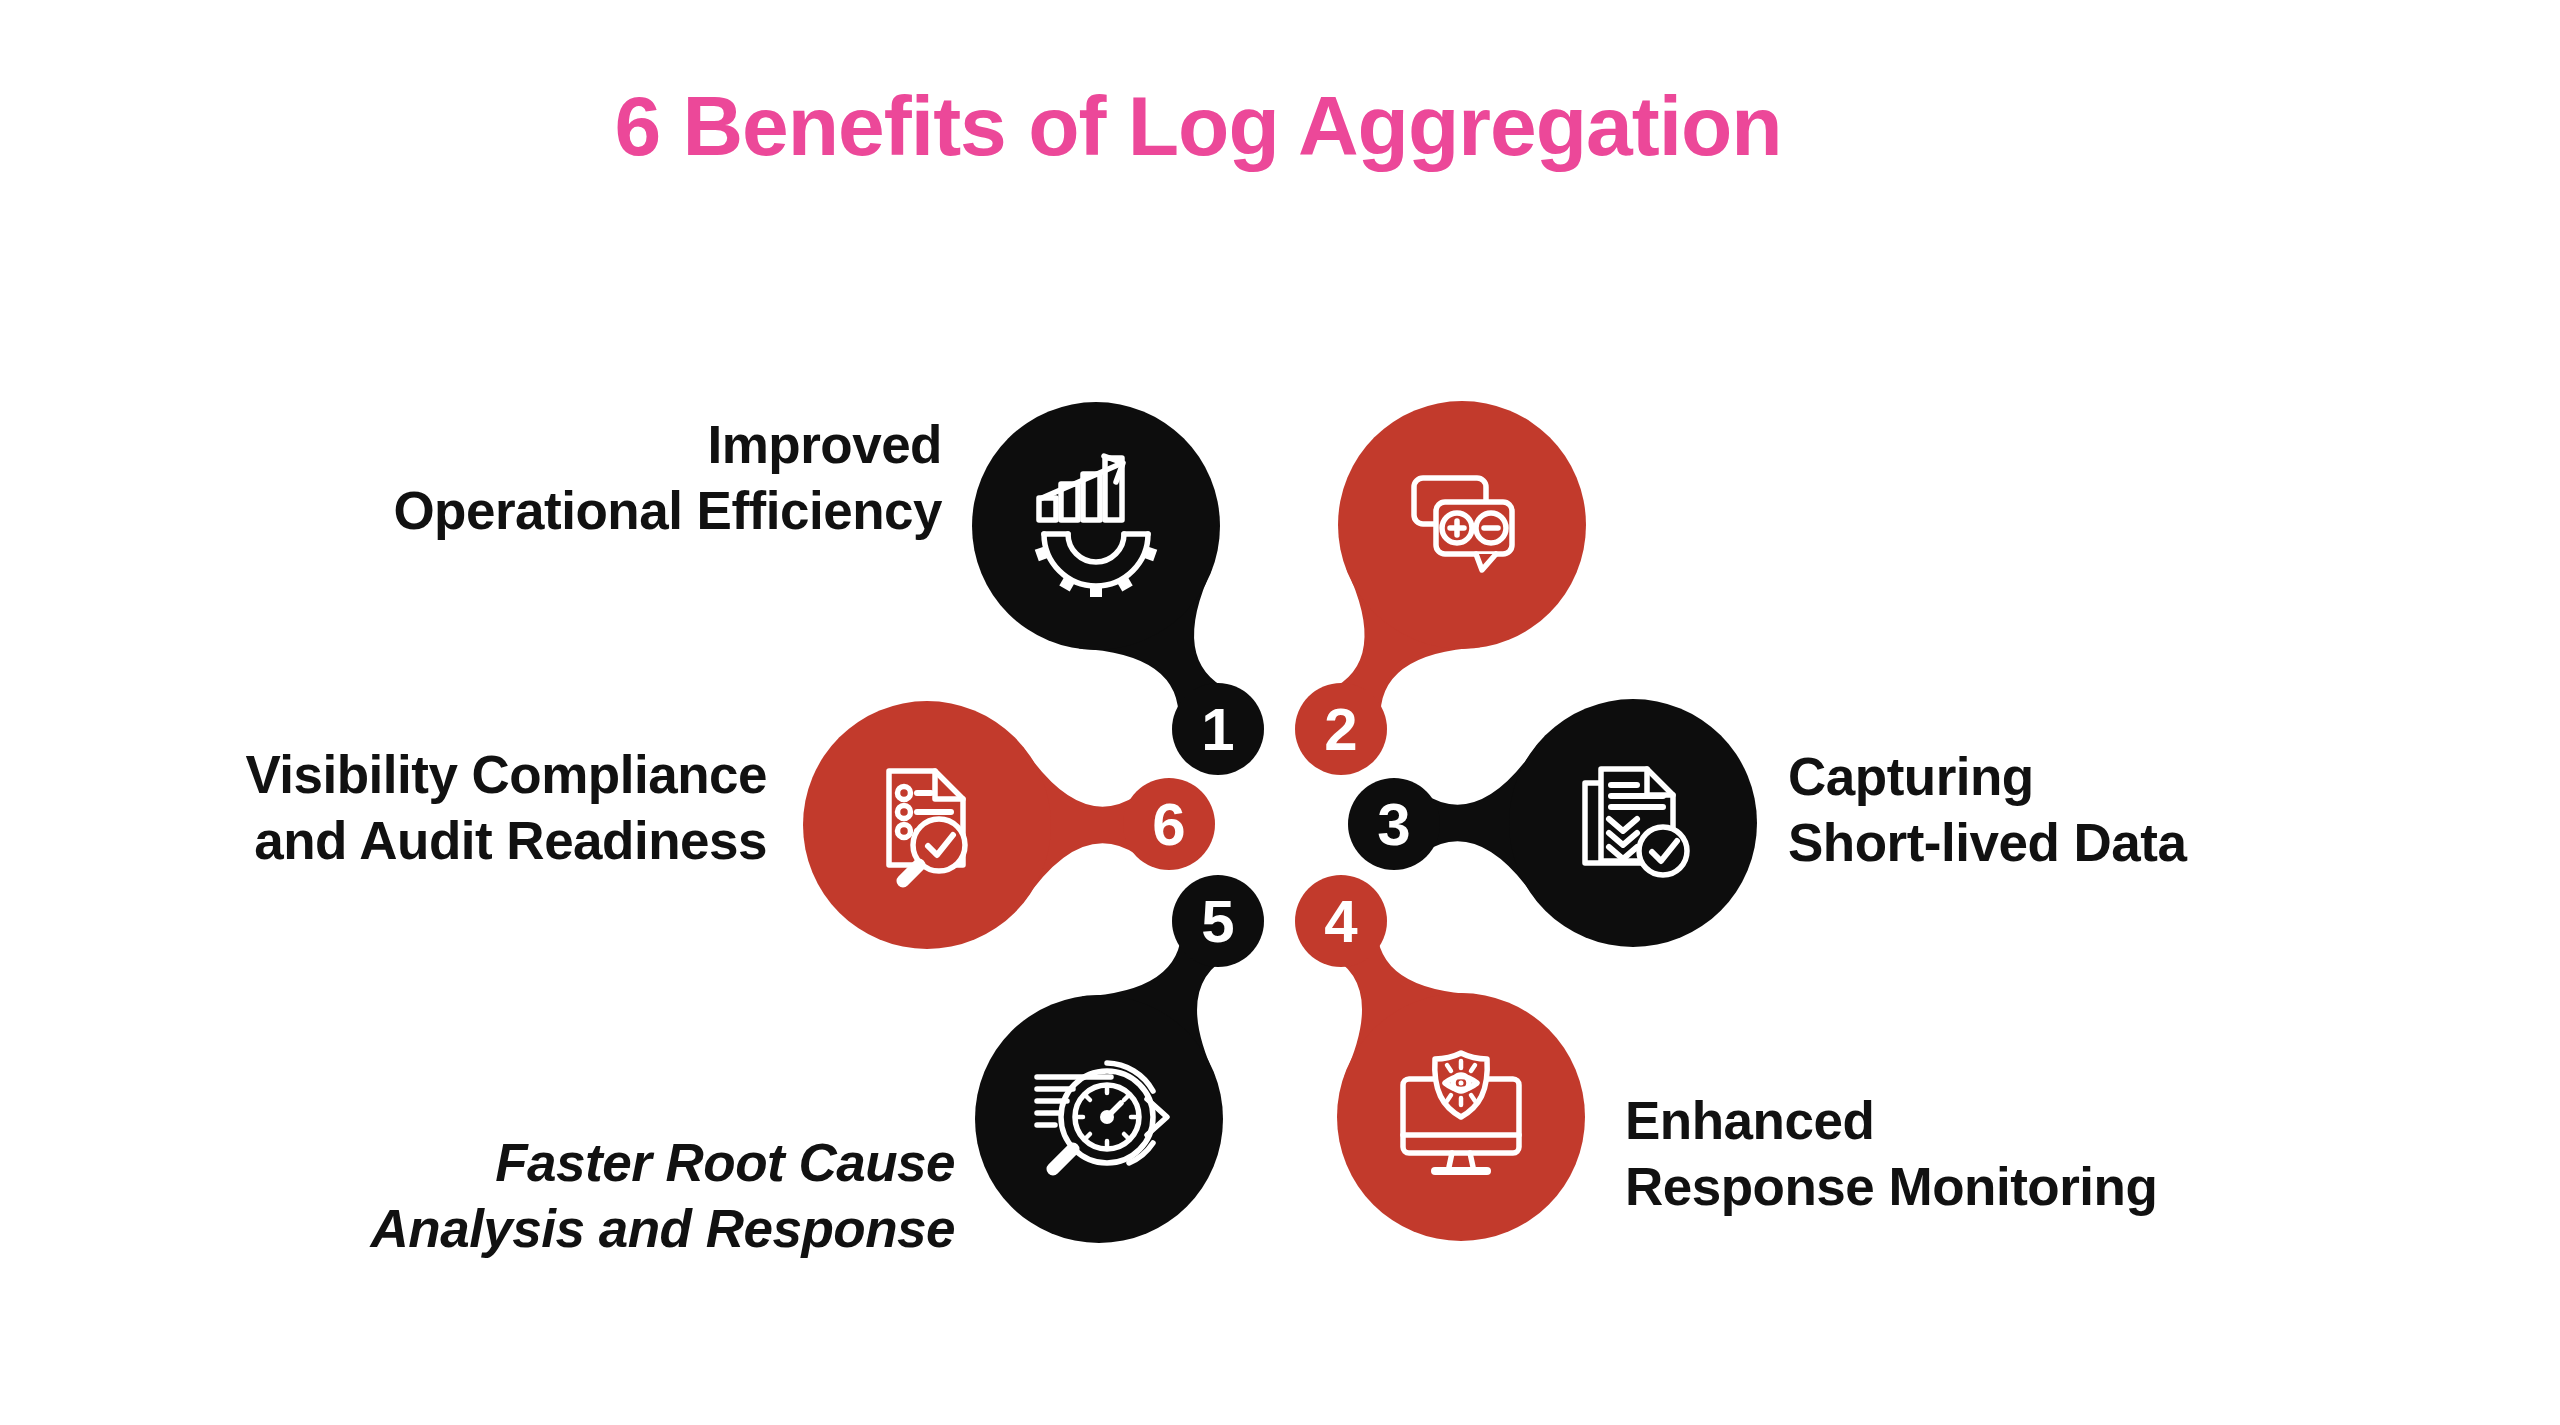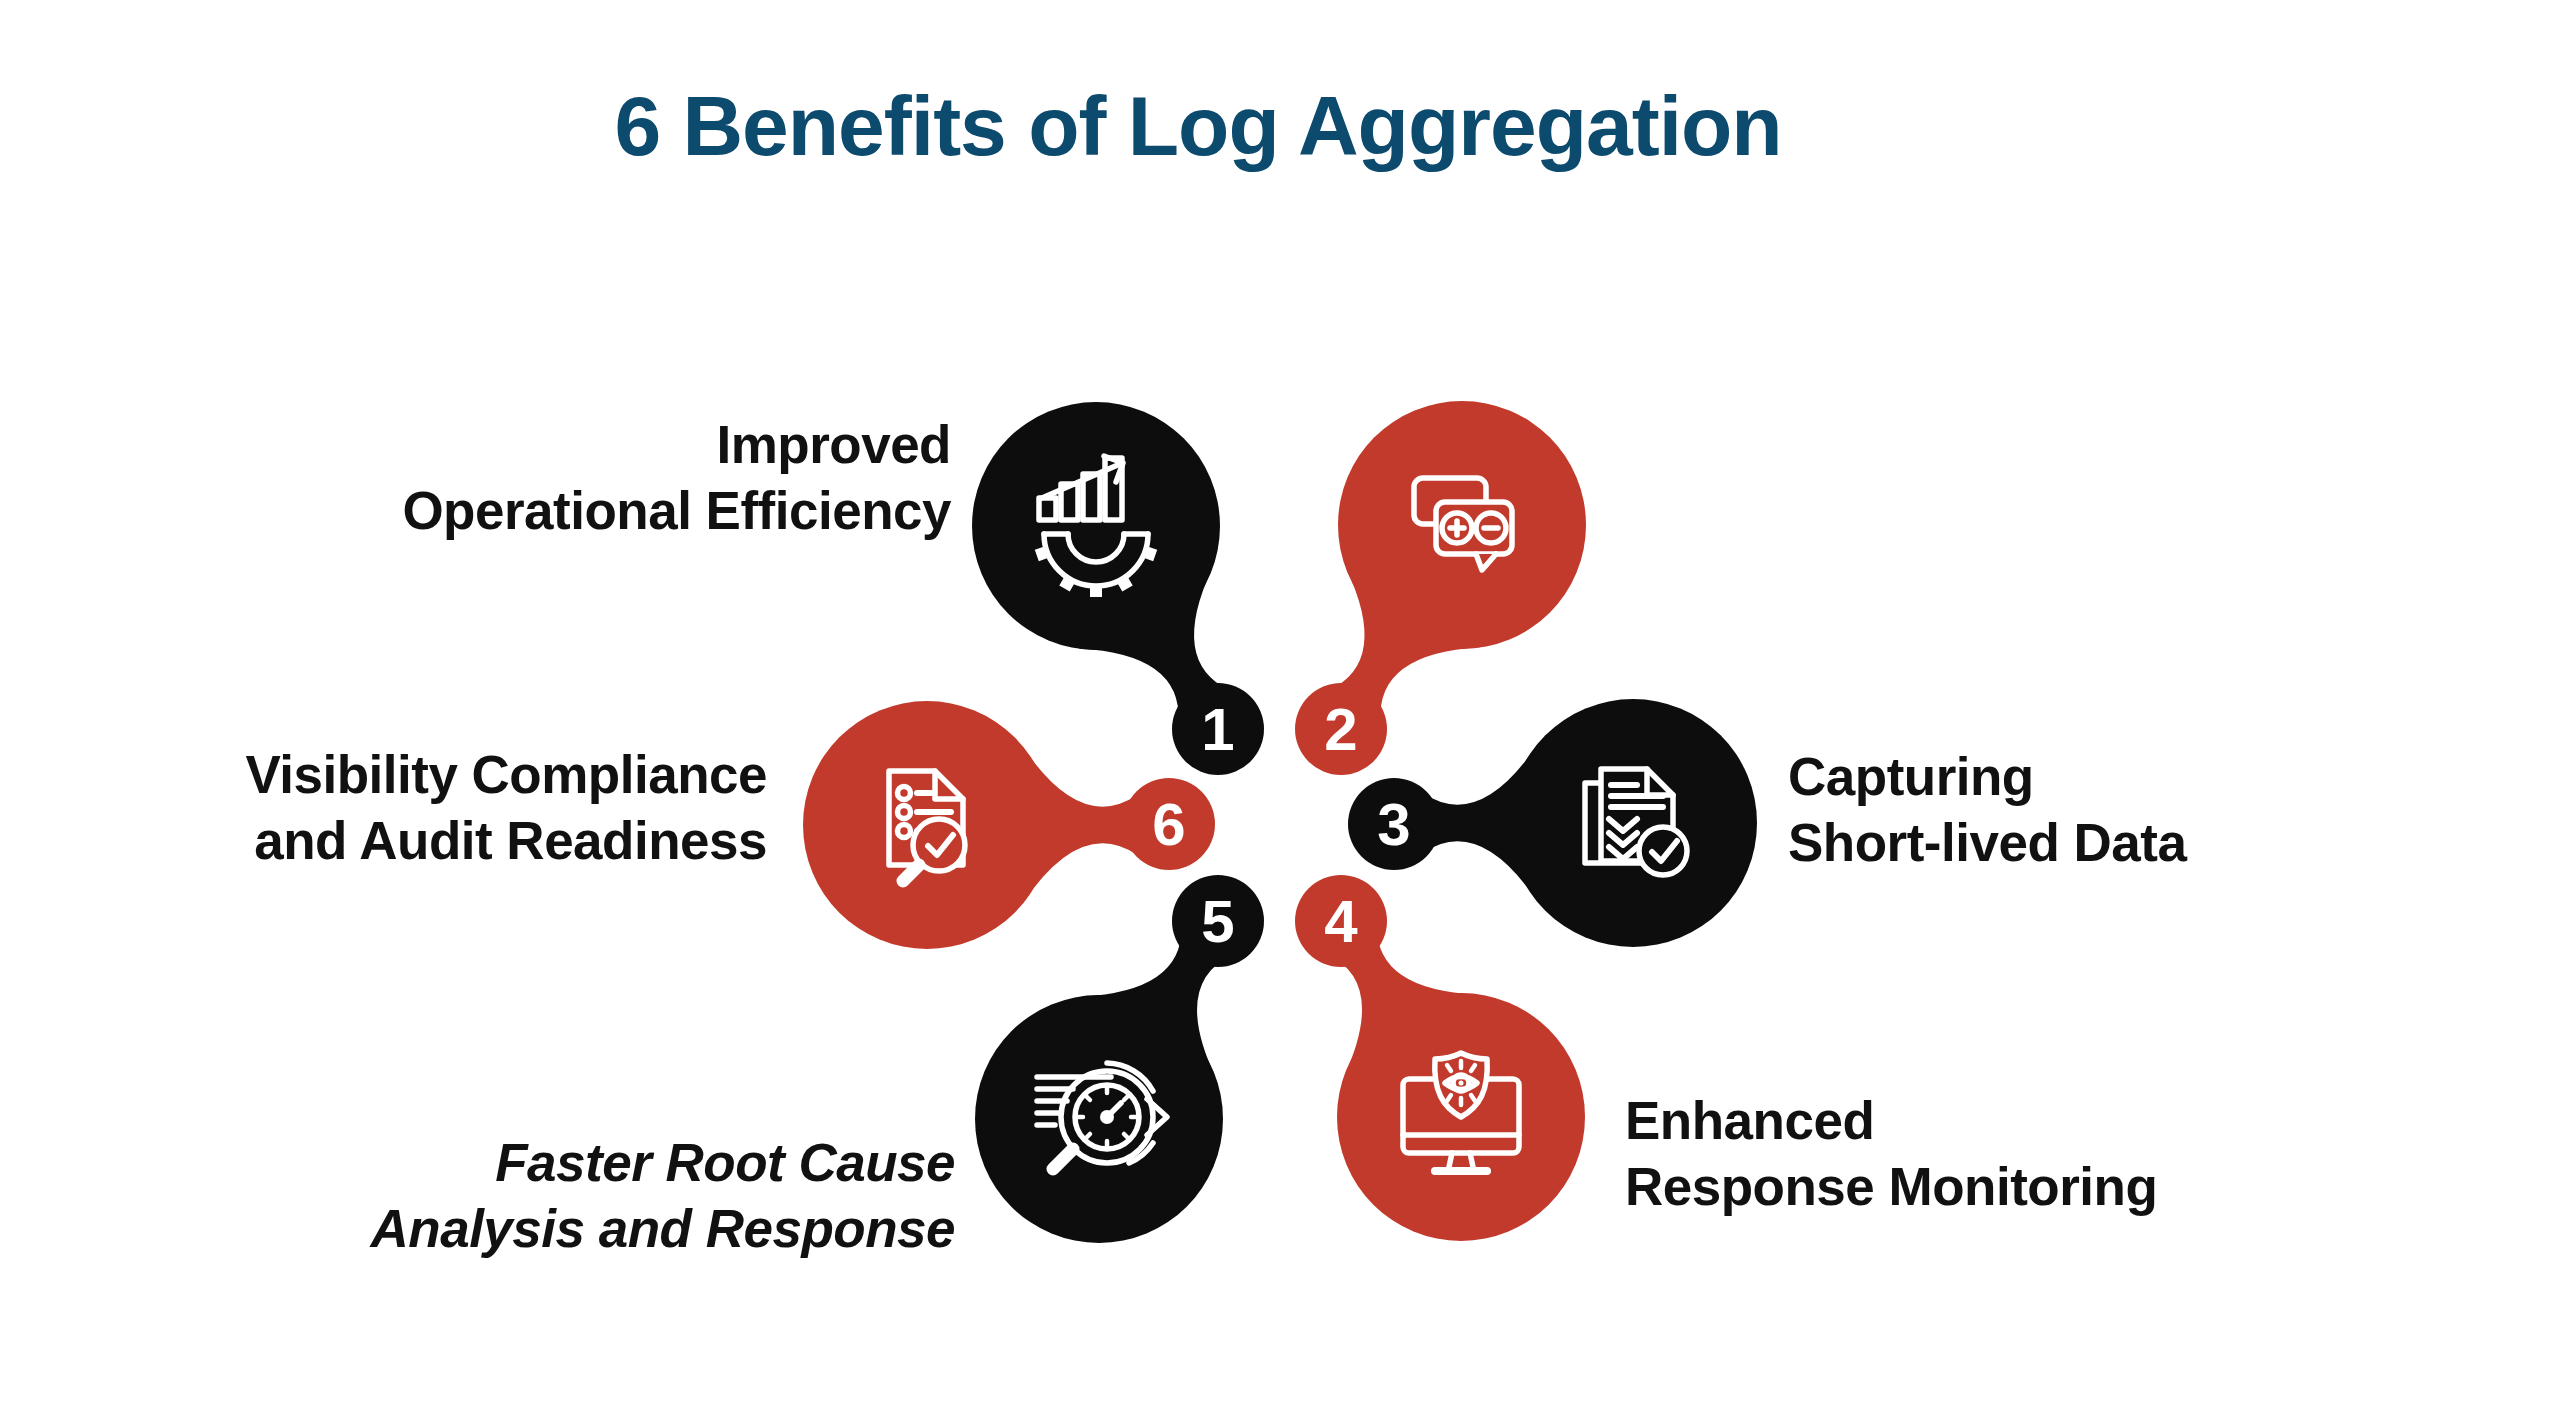--- a/index.html
+++ b/index.html
@@ -10,21 +10,21 @@
     overflow:hidden;
     font-family:"Liberation Sans", sans-serif;
   }
   #title{
     position:absolute;
     top:84px;left:0;width:2396px;
     text-align:center;
     font-size:84px;line-height:84px;
     font-weight:700;
     letter-spacing:-1px;
-    color:#0c4a6e;
+    color:#ec4899;
   }
   #diagram{position:absolute;left:0;top:0;}
   .c-black{fill:#0d0d0d;}
   .c-red{fill:#c23a2c;}
   .ic{stroke:#ffffff;stroke-width:5.5;fill:none;stroke-linecap:round;stroke-linejoin:round;}
   .ic-thin{stroke-width:4.5;}
   .ic-mid{stroke-width:6;}
   .ic-thick{stroke-width:8;}
   .ic-tooth{stroke-width:12;stroke-linecap:butt;}
   .ic-handle{stroke-width:13;}
@@ -165,21 +165,21 @@
         <path class="ic ic-mid" d="M -10,-28 L 4,-28 M -10,-9 L 24,-9 M -10,10 L 24,10"></path>
         <circle class="ic ic-fill-red" cx="12" cy="24" r="26"></circle>
         <path class="ic ic-mid" d="M 1,25 L 10,34 L 26,14"></path>
         <path class="ic ic-handle" d="M -8,44 L -24,60"></path>
       </g>
       <circle class="c-red" cx="1169" cy="824" r="46"></circle>
       <text class="badge-num" x="1169" y="845">6</text>
     </g>
   </svg>
 
-  <div class="label label-right" style="left:251px;top:412px;">
+  <div class="label label-right" style="left:242px;top:412px;">
     <div>Improved</div>
     <div>Operational Efficiency</div>
   </div>
 
 
   <div class="label label-left" style="left:1788px;top:744px;">
     <div>Capturing</div>
     <div>Short-lived Data</div>
   </div>
 

